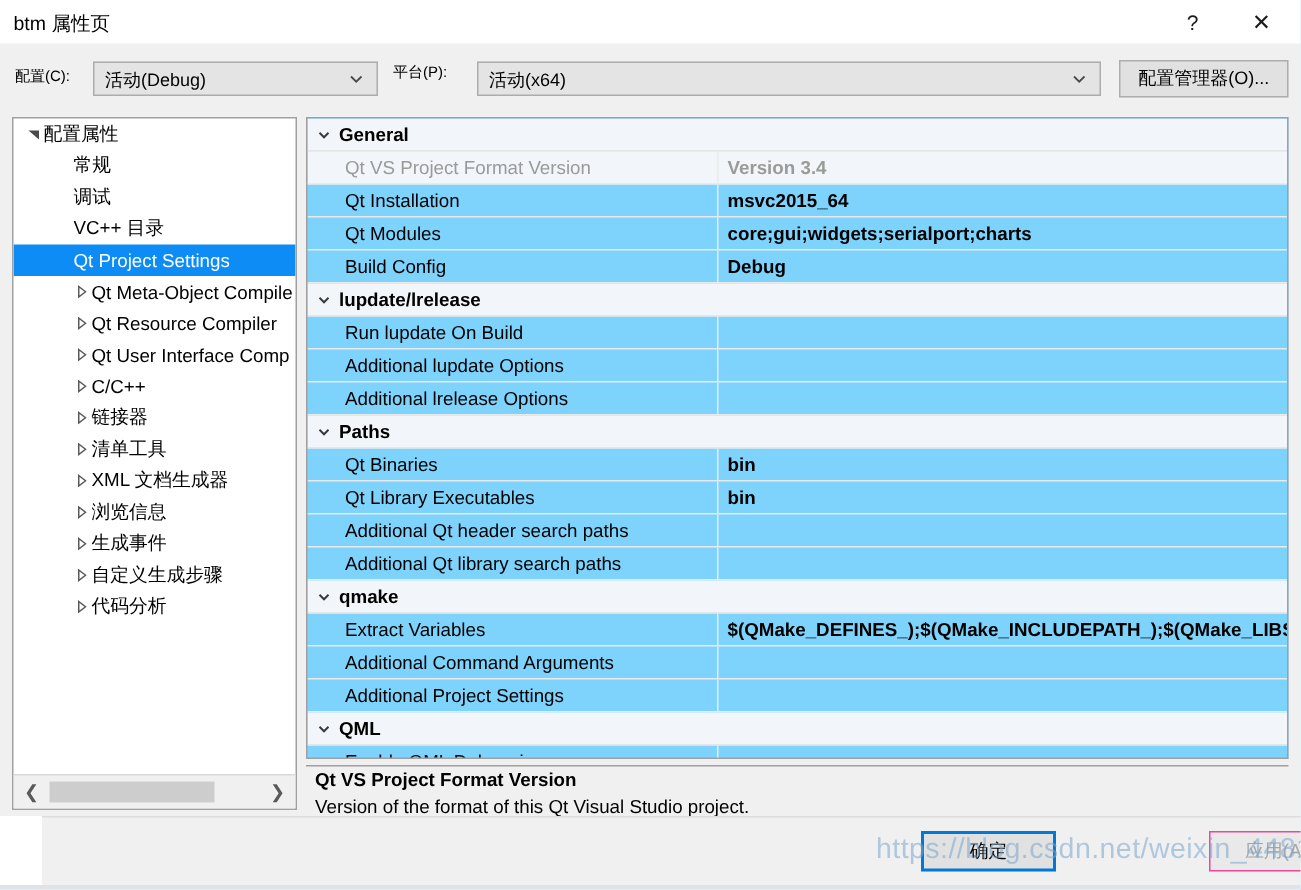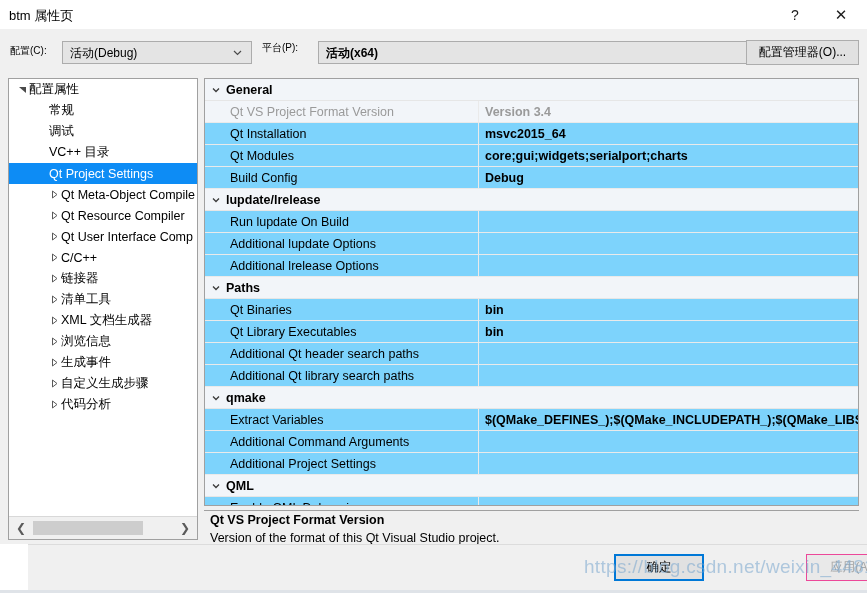--- a/index.html
+++ b/index.html
@@ -63,21 +63,21 @@
   }
   .combo .chevron {
     position: absolute; right: 8px; top: 5px;
     width: 11px; height: 11px;
   }
   .chevron svg { display: block; }
 
   #label-config  { left: 10px;  top: 15px; }
   #combo-config  { left: 62px;  top: 12px; width: 190px; }
   #label-platform{ left: 262px; top: 12px; }
-  #combo-platform{ left: 318px; top: 12px; width: 468px; font-weight: bold; }
+  #combo-platform{ left: 318px; top: 12px; width: 416px; }
 
   #config-manager-btn {
     position: absolute; left: 746px; top: 11px;
     width: 113px; height: 25px;
     background: #e1e1e1; border: 1px solid #adadad;
     box-sizing: border-box;
     font-family: "Liberation Sans", sans-serif;
     font-size: 12px; color: #000;
     cursor: default; padding: 0;
     white-space: nowrap;

